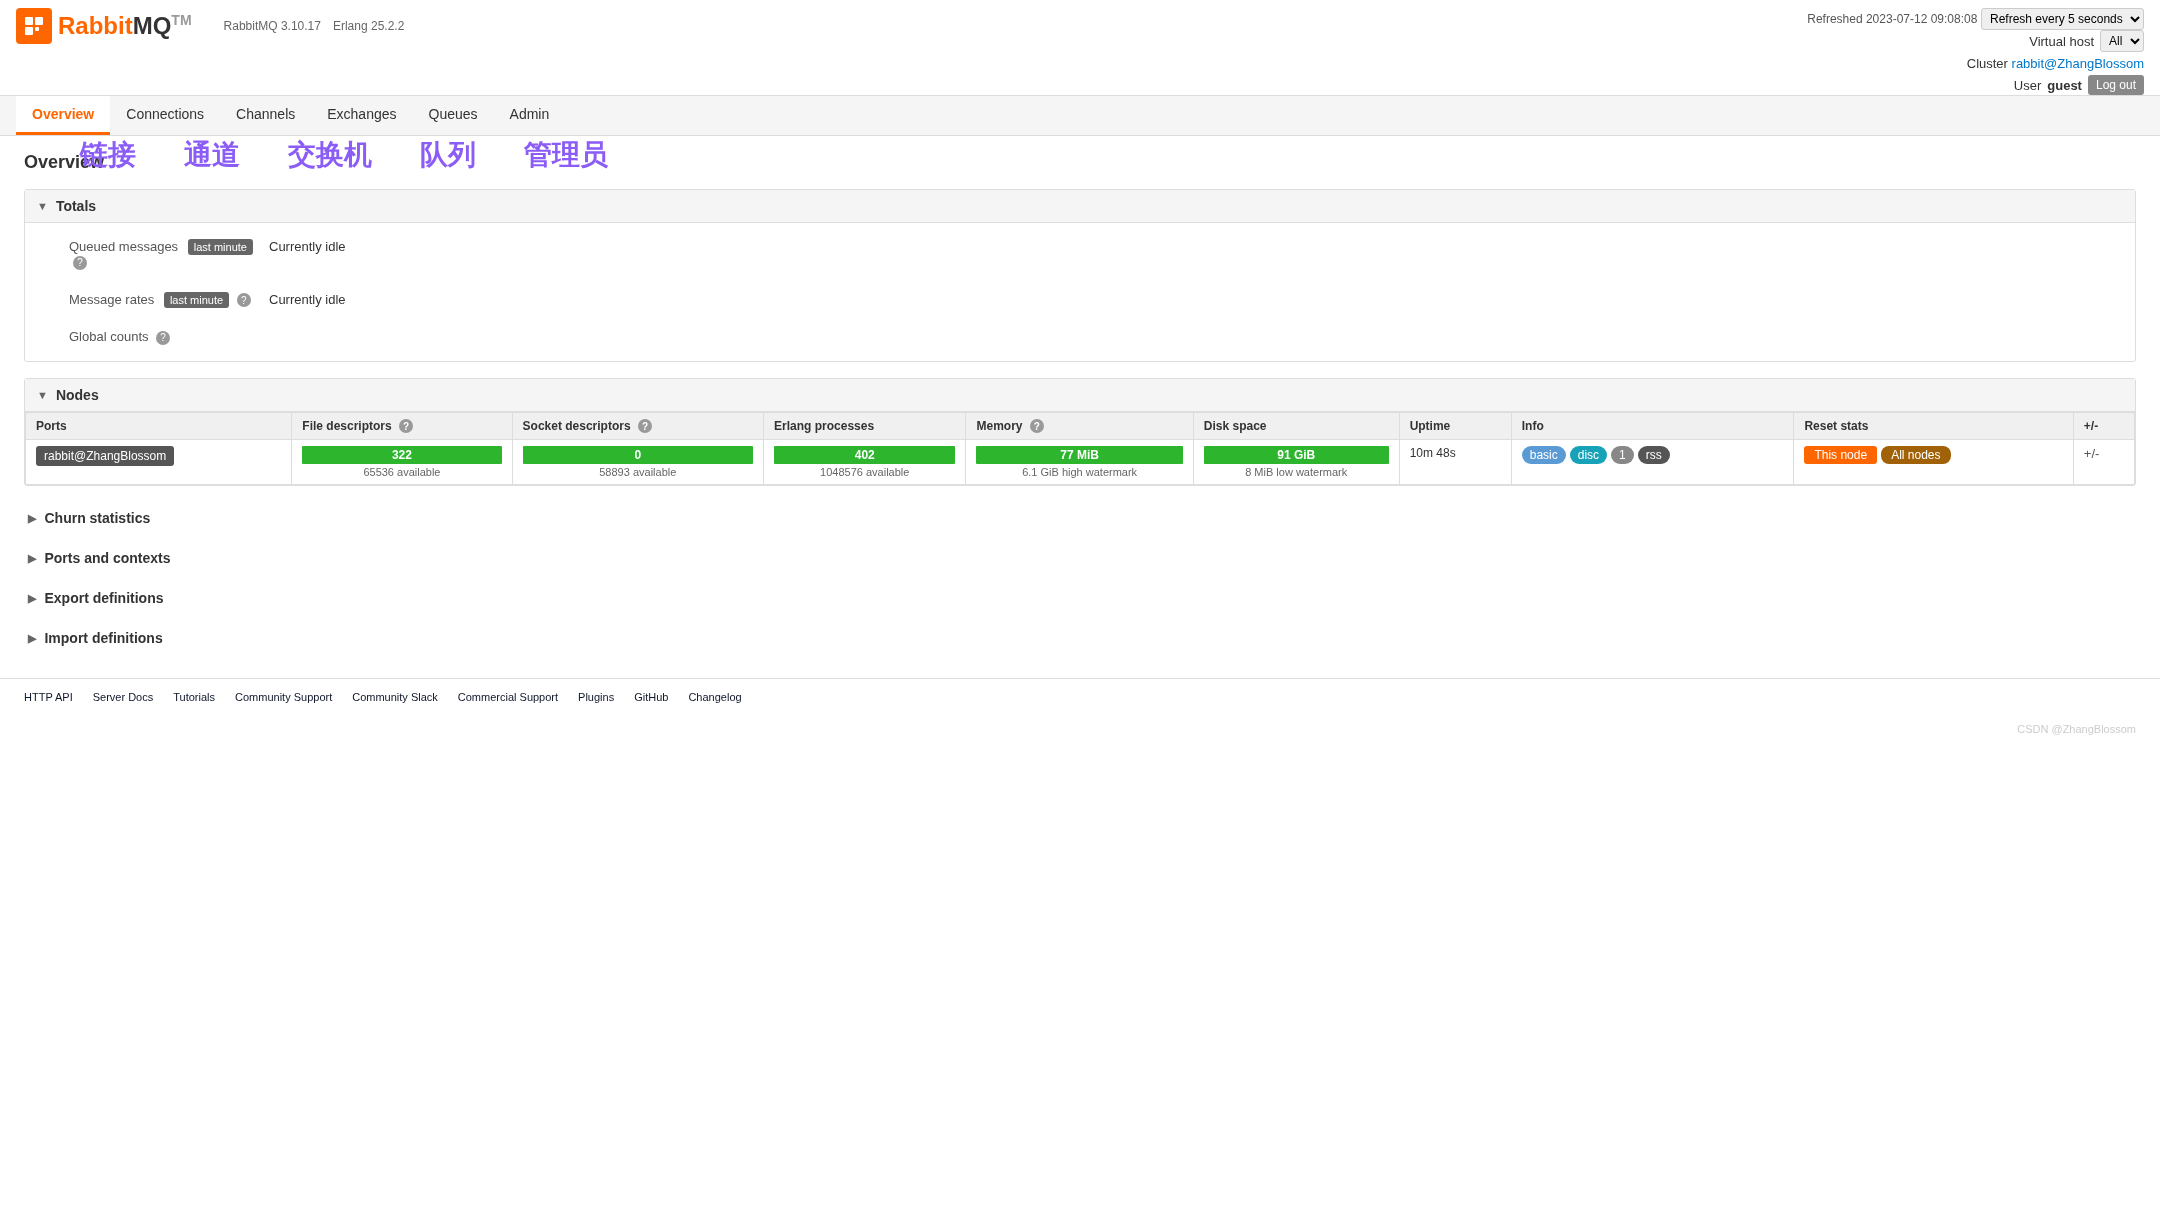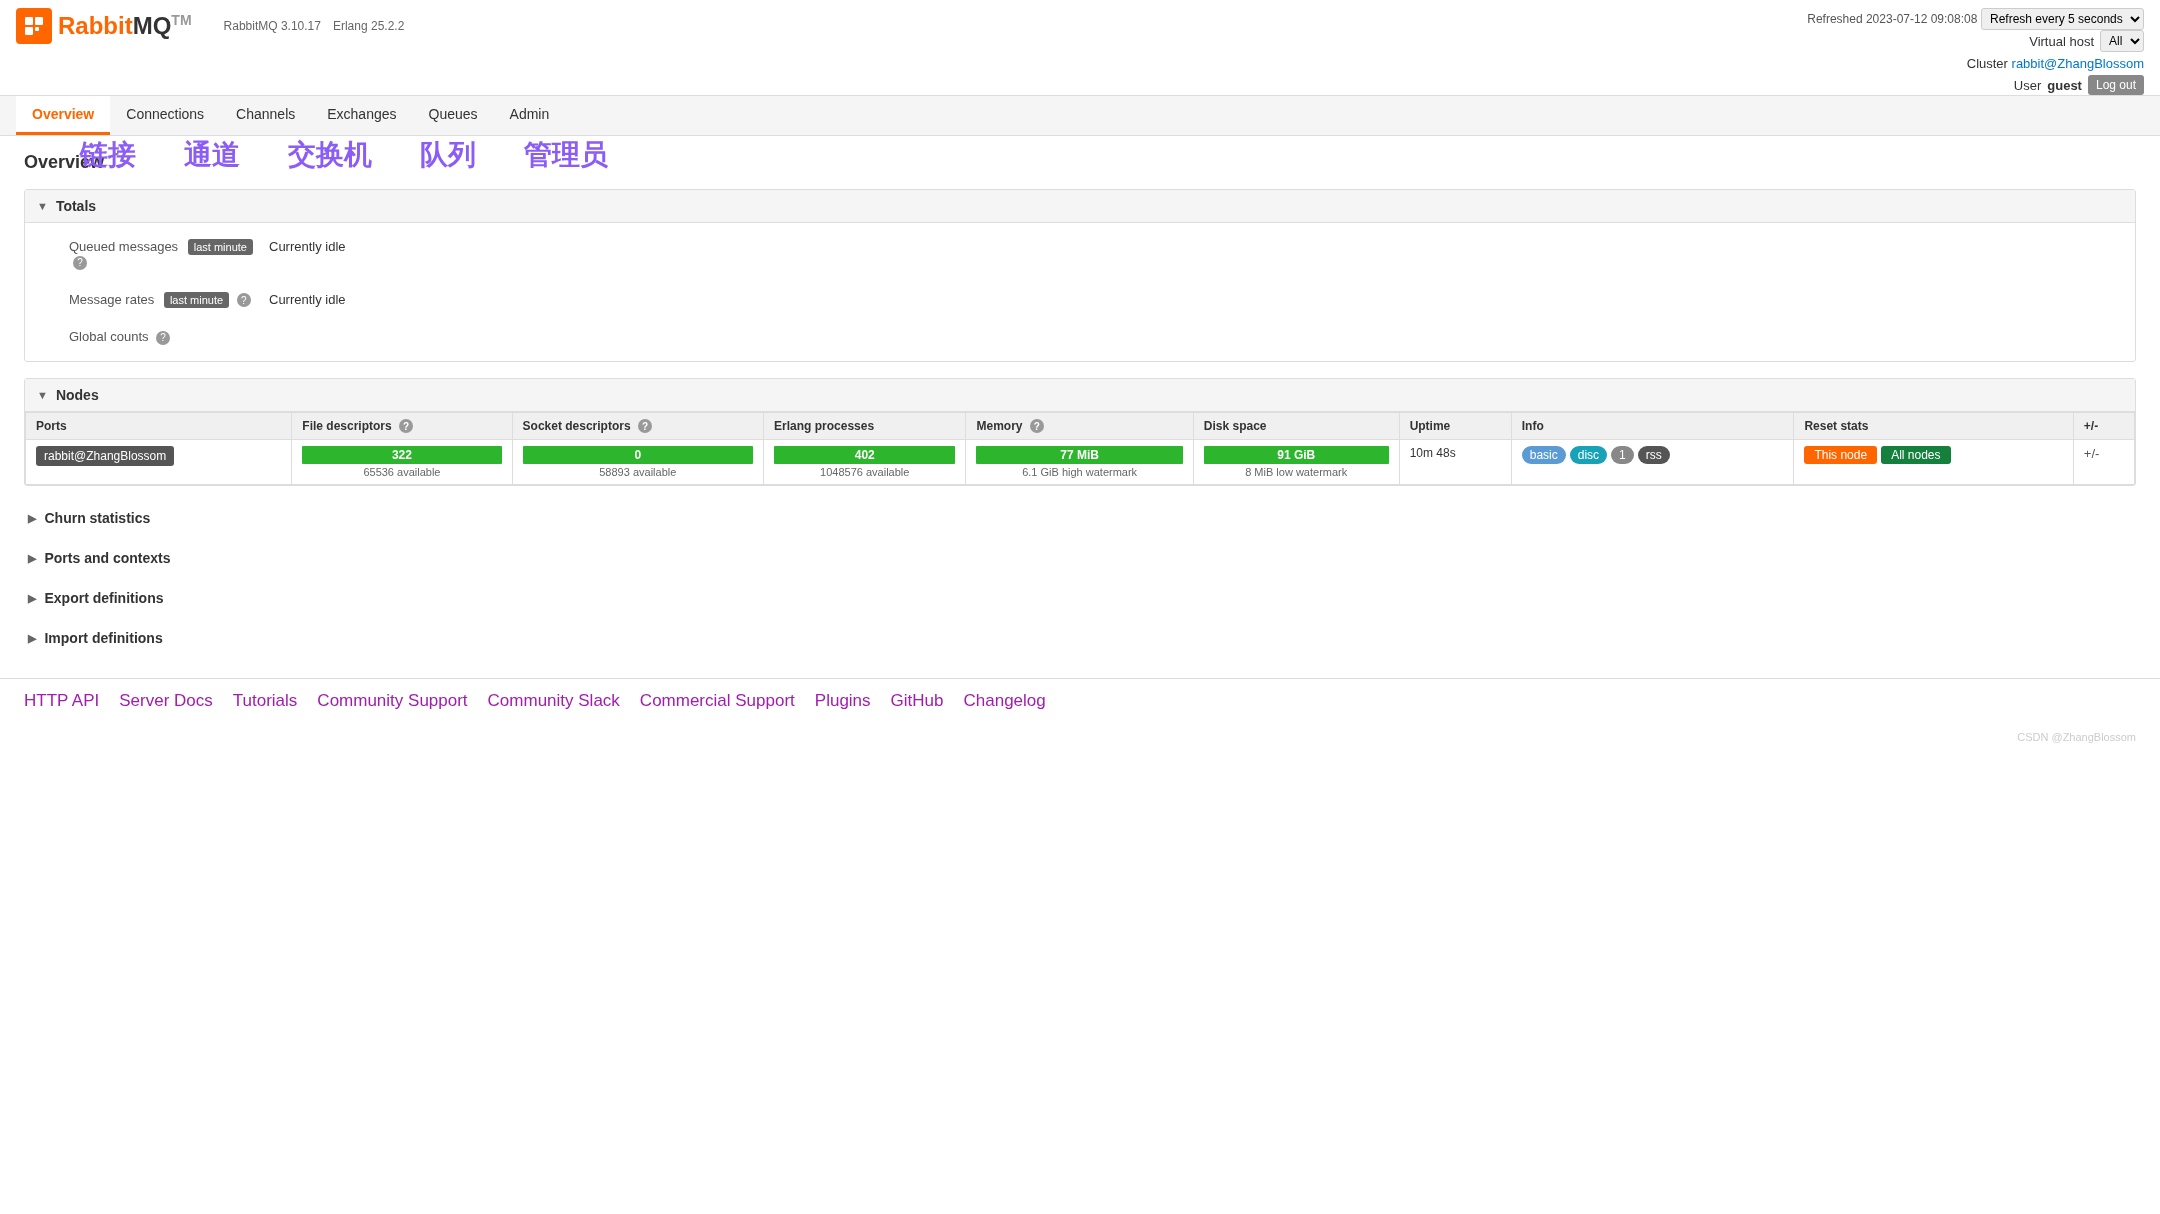--- a/index.html
+++ b/index.html
@@ -51,32 +51,32 @@
     .green-bar { background: #2db52d; color: #fff; padding: 2px 8px; border-radius: 1px; text-align: center; margin-bottom: 2px; font-weight: bold; }
     .sub-text { color: #666; font-size: 11px; text-align: center; }
     .info-badges { display: flex; gap: 4px; flex-wrap: wrap; }
     .info-badge { padding: 2px 8px; border-radius: 9px; font-size: 12px; color: #fff; cursor: pointer; }
     .info-badge.blue { background: #5b9bd5; }
     .info-badge.teal { background: #17a2b8; }
     .info-badge.num { background: #888; }
     .info-badge.dark { background: #555; }
     .node-btn { padding: 2px 10px; border-radius: 3px; font-size: 12px; color: #fff; border: none; cursor: pointer; }
     .node-btn.orange { background: #f60; }
-    .node-btn.grey { background: #15803d; }
+    .node-btn.grey { background: #a16207; border-radius: 8px; }
     .plus-minus { color: #555; font-size: 13px; cursor: pointer; }
 
     
     .collapsible-section { margin-bottom: 8px; }
     .collapsible-header { display: flex; align-items: center; padding: 8px 4px; cursor: pointer; }
     .collapsible-header .arrow { margin-right: 8px; color: #666; font-size: 11px; }
     .collapsible-header span { font-weight: bold; font-size: 14px; color: #333; }
 
     
     .footer { border-top: 1px solid #ddd; padding: 12px 24px; display: flex; gap: 20px; flex-wrap: wrap; }
-    .footer a { color: #a21caf; text-decoration: none; font-size: 17px; }
+    .footer a { color: #0f172a; text-decoration: none; font-size: 11px; }
 
     
     .watermark { text-align: right; padding: 8px 24px; color: #ccc; font-size: 11px; }
 
     
     .top-bar { display: flex; align-items: flex-start; padding: 8px 16px 0; border-bottom: 1px solid #ddd; background: #fff; }
     .top-bar-left { display: flex; align-items: center; }
     .top-bar-right { margin-left: auto; text-align: right; }
     .refreshed-text { font-size: 12px; color: #555; }
   </style>

